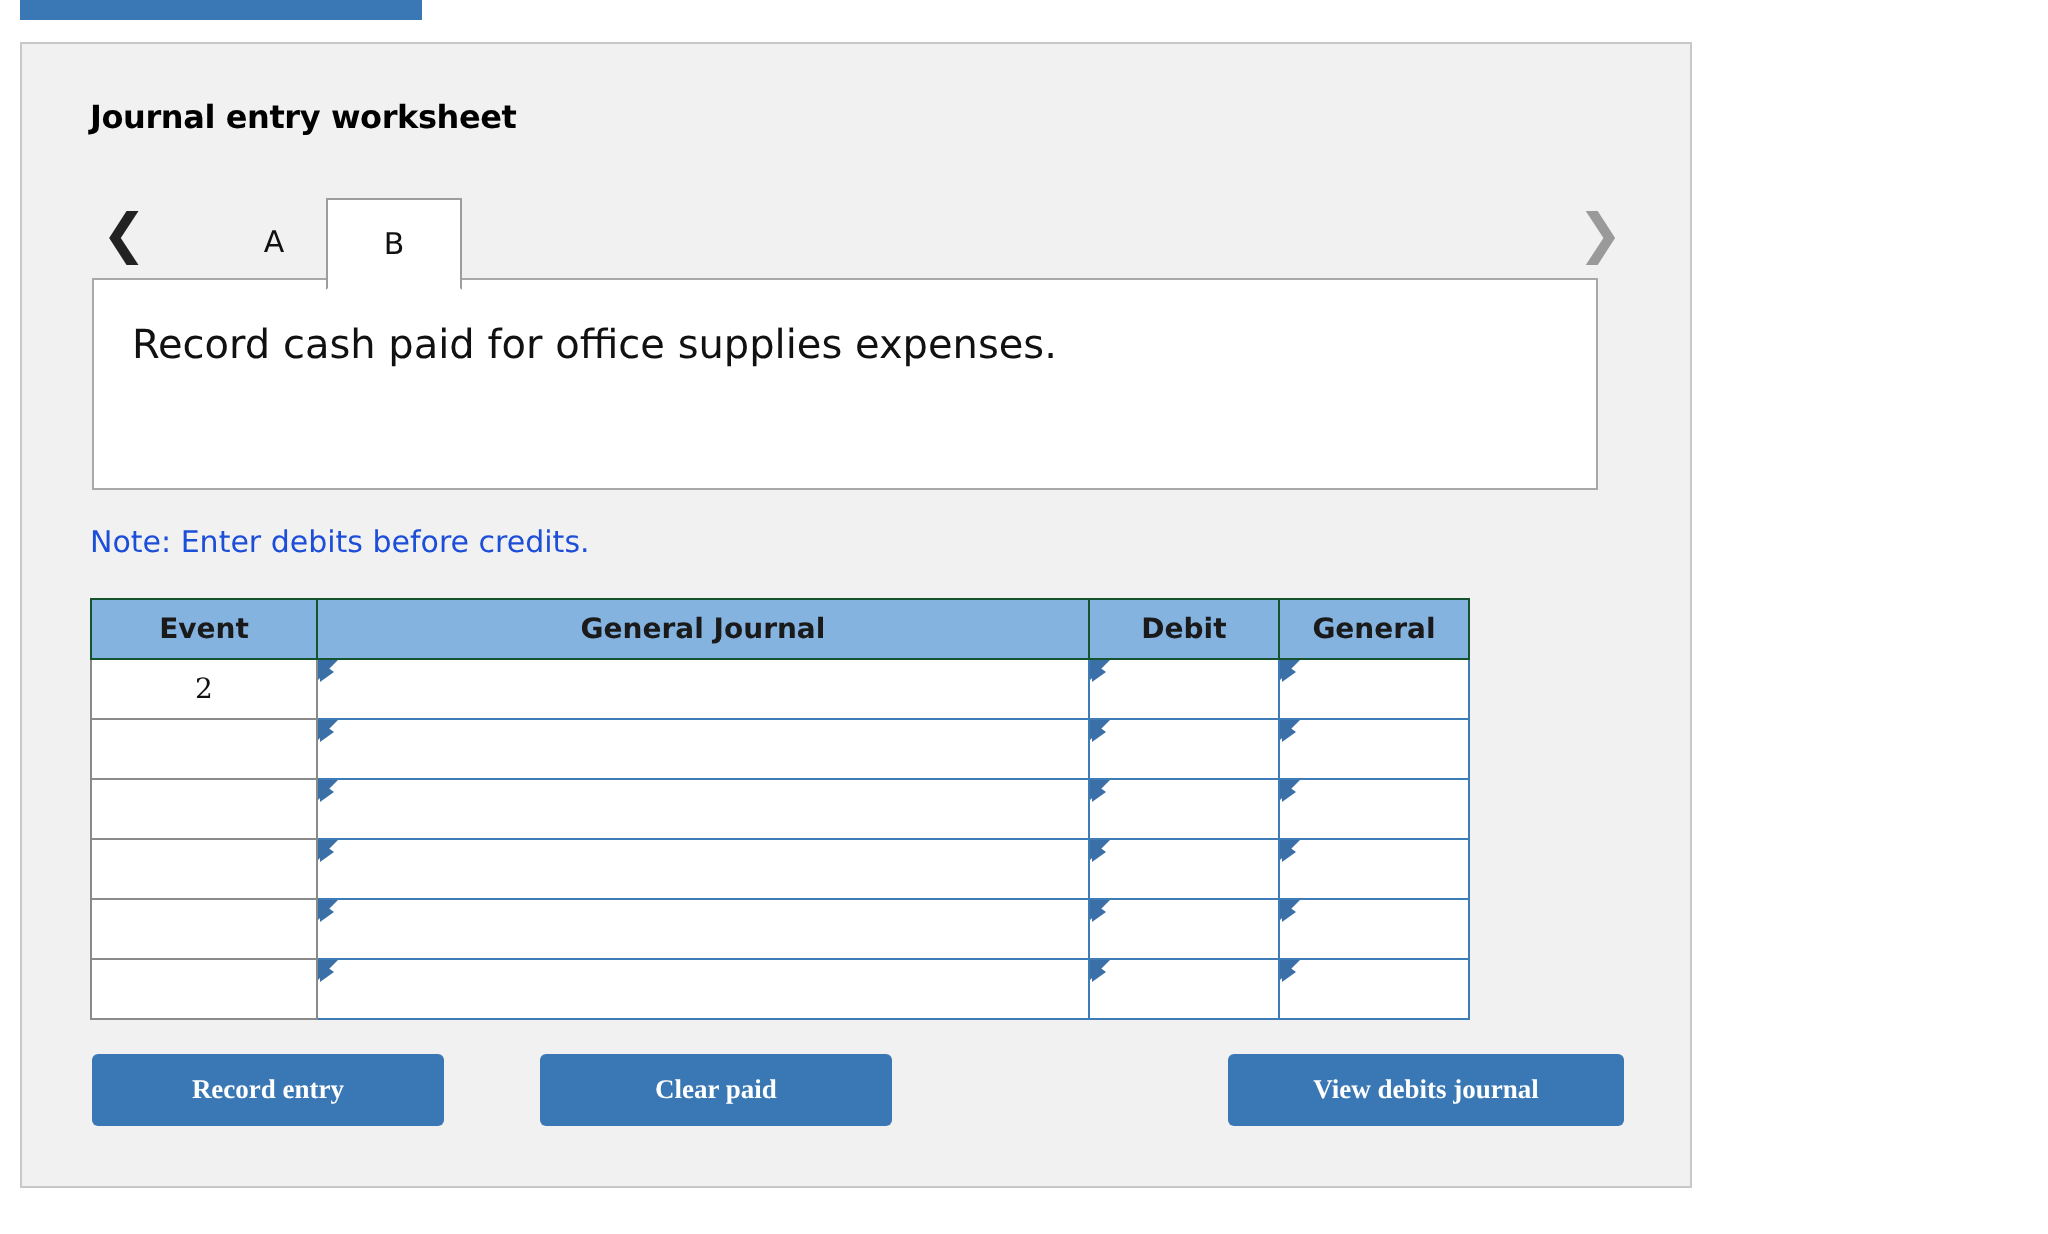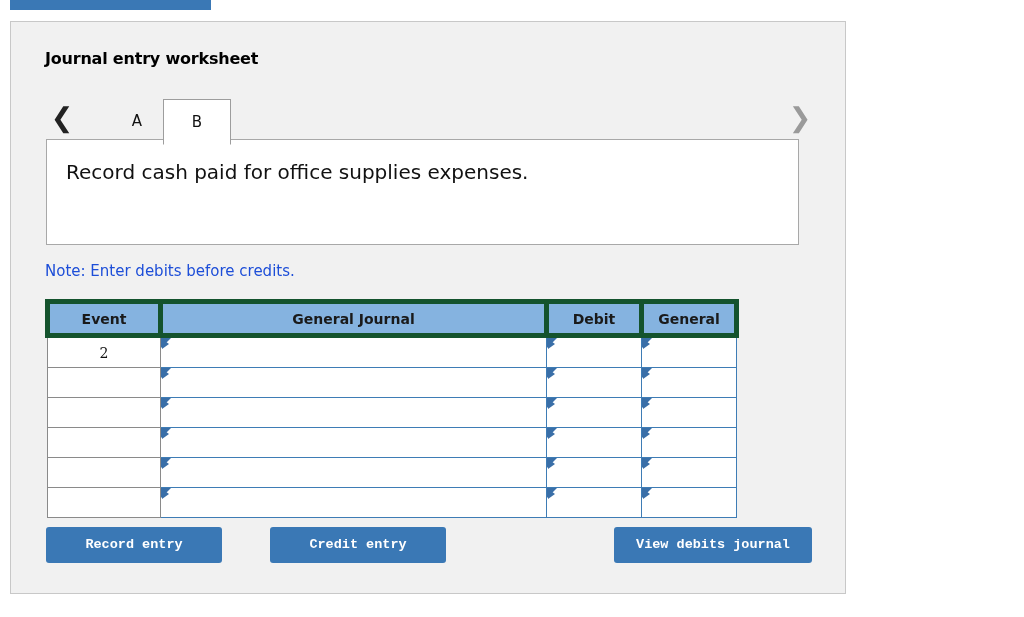--- a/index.html
+++ b/index.html
@@ -145,21 +145,21 @@
     top: 277px;
     border-collapse: collapse;
     table-layout: fixed;
   }
   .jtable th {
     background: #85B3E0;
     color: #1A1A1A;
     font-size: 14px;
     font-weight: bold;
     height: 29px;
-    border: 5px solid #14532d;
+    border: 1px solid #14532d;
     padding: 0;
     text-align: center;
   }
   .jtable td {
     padding: 0;
     height: 29px;
     vertical-align: middle;
   }
   col.c-event   { width: 113px; }
   col.c-journal { width: 386px; }
@@ -224,21 +224,21 @@
     background: #3A78B5;
     color: #ffffff;
     font-size: 13.5px;
     font-weight: bold;
     border: none;
     border-radius: 3px;
     height: 36px;
     text-align: center;
     line-height: 36px;
     cursor: pointer;
-    font-family: Liberation Mono, monospace;
+    font-family: Liberation Serif, serif;
     padding: 0;
   }
   .btn-record   { left: 35px;  width: 176px; }
   .btn-clear    { left: 259px; width: 176px; }
   .btn-view     { left: 603px; width: 198px; }
 </style>
 </head>
 <body>
 
 <div class="top-tab-strip">
@@ -348,17 +348,17 @@
           </td>
         <td class="cell-input">
             <span class="marker"></span>
           </td>
       </tr>
     </tbody>
   </table>
 
   <div class="btnbar">
     <button class="btn btn-record">Record entry</button>
-    <button class="btn btn-clear">Credit entry</button>
+    <button class="btn btn-clear">Clear paid</button>
     <button class="btn btn-view">View debits journal</button>
   </div>
 
 </div>
 
 </body></html>

